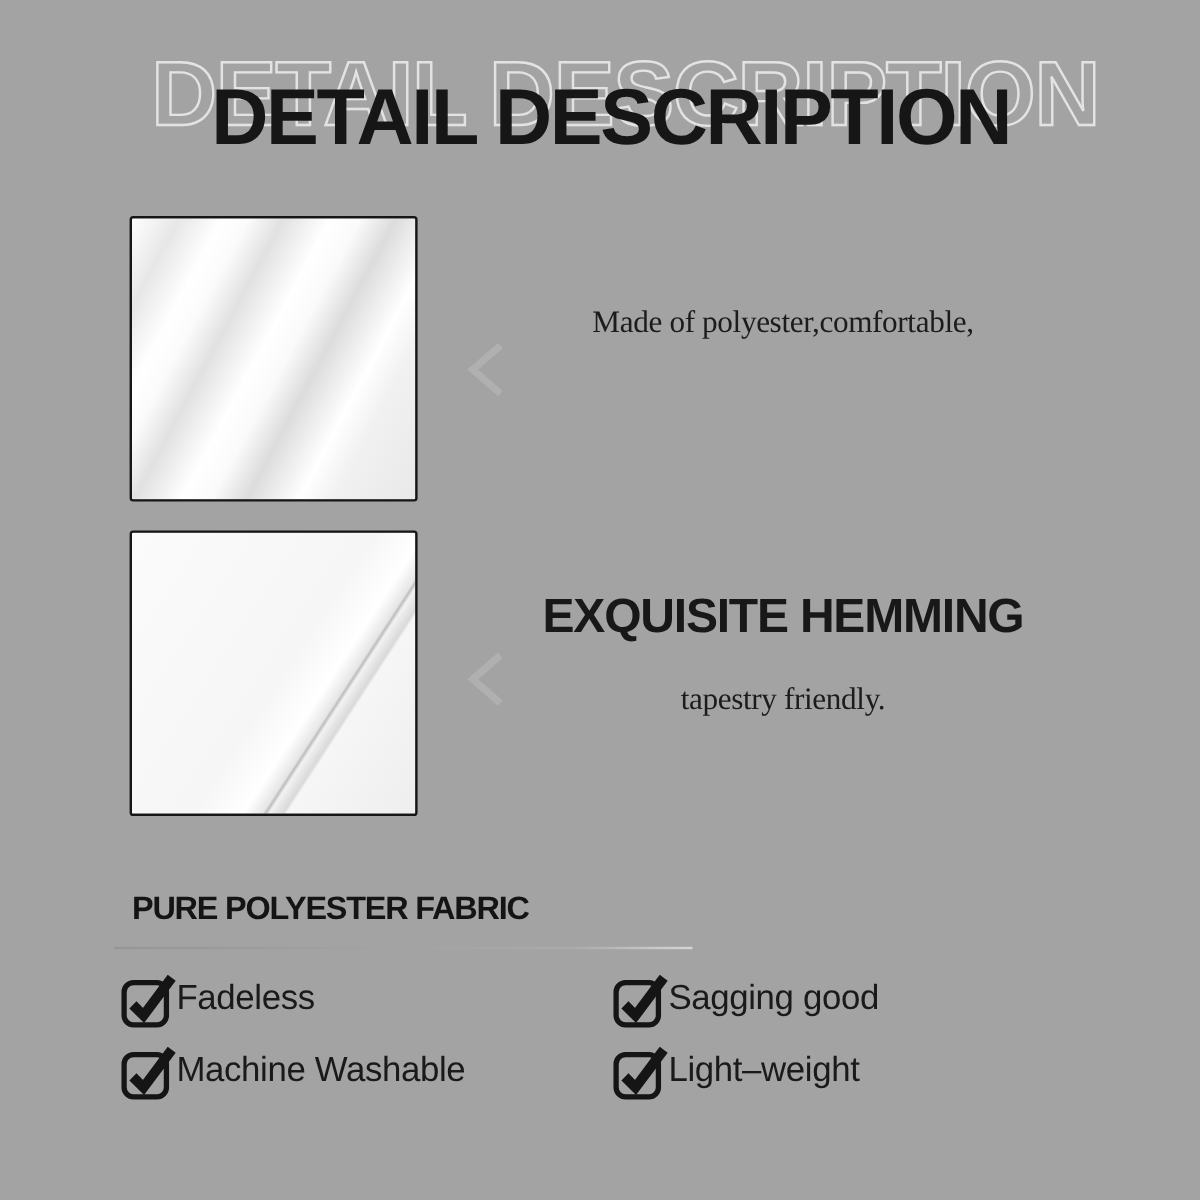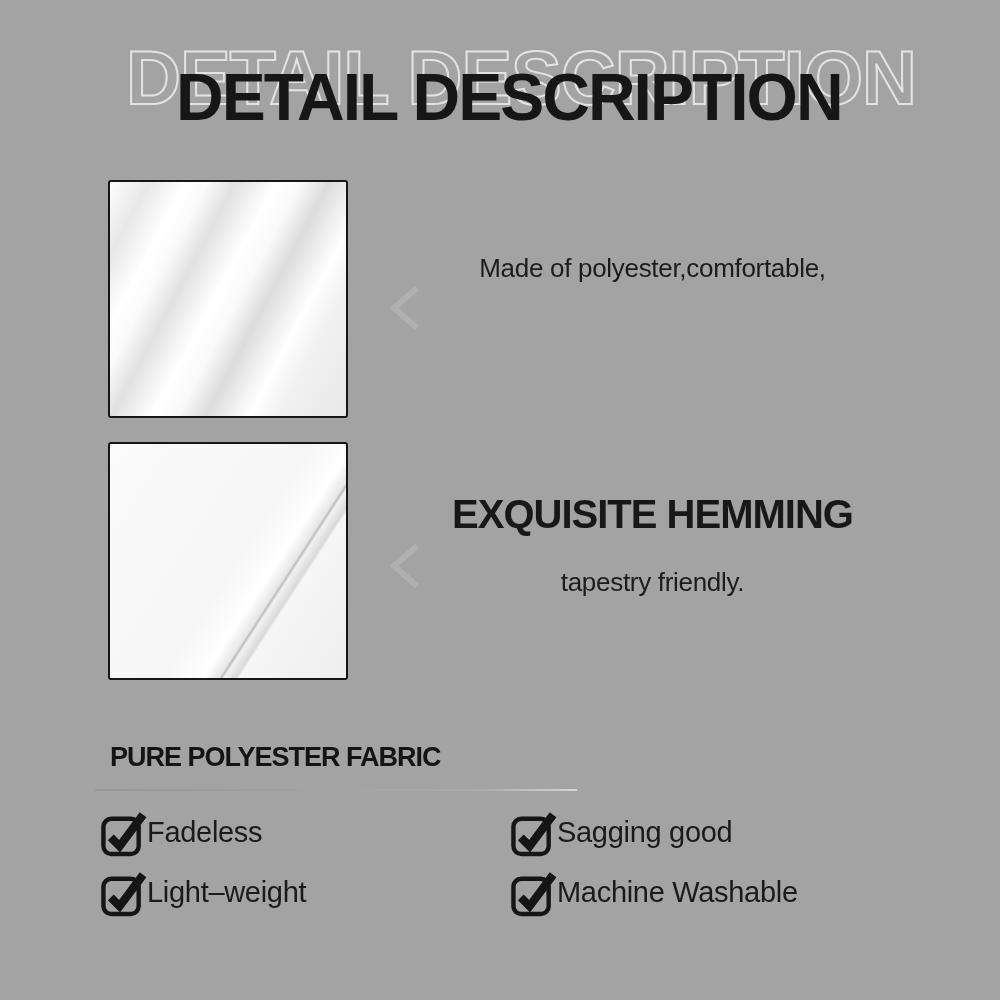--- a/index.html
+++ b/index.html
@@ -67,21 +67,21 @@
     margin:0;
     font-size:40px;font-weight:bold;letter-spacing:-1px;line-height:1.1;
     color:#181818;
     white-space:nowrap;
   }
   .feature-body{
     margin:30px 0 0 0;
     font-size:26px;line-height:1.3;letter-spacing:-0.3px;
     color:#1c1c1c;
   }
-  .feature-body .line{white-space:nowrap;}
+  .feature-body .line{white-space:nowrap;font-family:Liberation Serif, serif;}
 
   
   .section-heading{
     position:absolute;left:110px;top:744px;
     margin:0;
     font-size:27px;font-weight:bold;letter-spacing:-1px;line-height:1;
     color:#141414;
     white-space:nowrap;
   }
   .heading-underline{
@@ -160,25 +160,25 @@
         <path d="M11 31 L20 40 L44 8" fill="none" stroke="#151515" stroke-width="8.5"></path>
       </svg>
       <span class="label">Sagging good</span>
     </div>
 
     <div class="check-item">
       <svg class="checkbox-icon" width="47" height="50" viewBox="0 0 48 51">
         <rect x="3.5" y="12" width="36" height="36" rx="8" fill="none" stroke="#151515" stroke-width="4.5"></rect>
         <path d="M11 31 L20 40 L44 8" fill="none" stroke="#151515" stroke-width="8.5"></path>
       </svg>
-      <span class="label">Light–weight</span>
+      <span class="label">Machine Washable</span>
     </div>
 
     <div class="check-item">
       <svg class="checkbox-icon" width="47" height="50" viewBox="0 0 48 51">
         <rect x="3.5" y="12" width="36" height="36" rx="8" fill="none" stroke="#151515" stroke-width="4.5"></rect>
         <path d="M11 31 L20 40 L44 8" fill="none" stroke="#151515" stroke-width="8.5"></path>
       </svg>
-      <span class="label">Machine Washable</span>
+      <span class="label">Light–weight</span>
     </div>
 
   </div>
 </div>
 
 </body></html>

